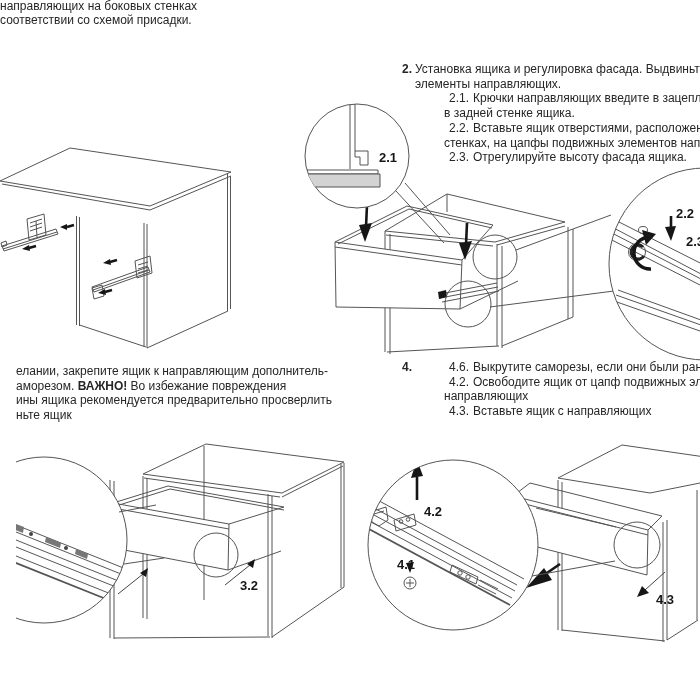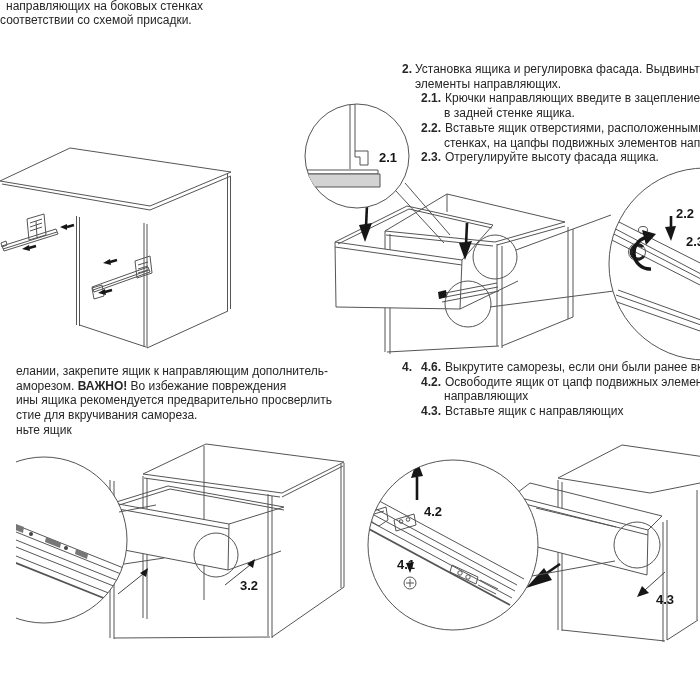--- a/index.html
+++ b/index.html
@@ -3,59 +3,58 @@
 <meta charset="utf-8">
 <style>
   html,body{margin:0;padding:0;background:#fff;}
   #page{position:relative;width:700px;height:700px;background:#ffffff;overflow:hidden;
         font-family:"Liberation Sans",sans-serif;color:#262626;}
   .tblock{position:absolute;font-size:12px;line-height:14.7px;white-space:nowrap;}
   .tblock div{white-space:nowrap;}
   b,.b{font-weight:bold;}
   .n1{display:inline-block;width:13px;font-weight:bold;}
   .n1w{display:inline-block;width:19px;font-weight:bold;}
-  .n2{display:inline-block;width:24px;font-weight:bold;}
+  .n2{display:inline-block;width:24px;font-weight:normal;margin-left:28px;}
   .ind1{padding-left:13px;}
   .ind2{padding-left:19px;}
   .ind3{padding-left:42px;}
   .fig{position:absolute;}
   svg{display:block;overflow:hidden;}
   svg .ln{stroke:#555;stroke-width:1;fill:none;}
   svg .ln2{stroke:#555;stroke-width:1.8;fill:none;}
   svg .wf{stroke:#555;stroke-width:1;fill:#ffffff;}
   svg .blk{fill:#161616;stroke:none;}
   svg .bstem{stroke:#161616;stroke-width:2.6;fill:none;}
   svg .thin{stroke:#444;stroke-width:1;fill:none;}
   svg text{font-family:"Liberation Sans",sans-serif;font-weight:bold;font-size:13px;fill:#161616;}
 </style>
 </head>
 <body>
 
 <div id="page">
 
   <div class="tblock" style="left:0;top:69;line-height:13.5px;">
-    <div style="padding-left:6px;">направляющих на боковых стенках</div>
+    <div style="padding-left:0;">направляющих на боковых стенках</div>
     <div>соответствии со схемой присадки.</div>
   </div>
 
   <div class="tblock" style="left:402px;top:62px;">
     <div><span class="n1">2.</span><span>Установка ящика и регулировка фасада. Выдвиньте</span></div>
     <div class="ind1">элементы направляющих.</div>
     <div class="ind2"><span class="n2">2.1.</span><span>Крючки направляющих введите в зацепление с о</span></div>
     <div class="ind3">в задней стенке ящика.</div>
     <div class="ind2"><span class="n2">2.2.</span><span>Вставьте ящик отверстиями, расположенными сниз</span></div>
     <div class="ind3">стенках, на цапфы подвижных элементов направ</div>
     <div class="ind2"><span class="n2">2.3.</span><span>Отрегулируйте высоту фасада ящика.</span></div>
   </div>
 
   <div class="tblock" style="left:16px;top:364px;">
     <div>елании, закрепите ящик к направляющим дополнитель-</div>
     <div><span>аморезом. </span><b>ВАЖНО!</b><span> Во избежание повреждения</span></div>
     <div>ины ящика рекомендуется предварительно просверлить</div>
-    <div>стие для вкручивания самореза.</div>
     <div>ньте ящик</div>
   </div>
 
   <div class="tblock" style="left:402px;top:360px;">
     <div><span class="n1w">4.</span><span class="n2">4.6.</span><span>Выкрутите саморезы, если они были ранее вкру</span></div>
     <div class="ind2"><span class="n2">4.2.</span><span>Освободите ящик от цапф подвижных элементо</span></div>
     <div class="ind3">направляющих</div>
     <div class="ind2"><span class="n2">4.3.</span><span>Вставьте ящик с направляющих</span></div>
   </div>
 

